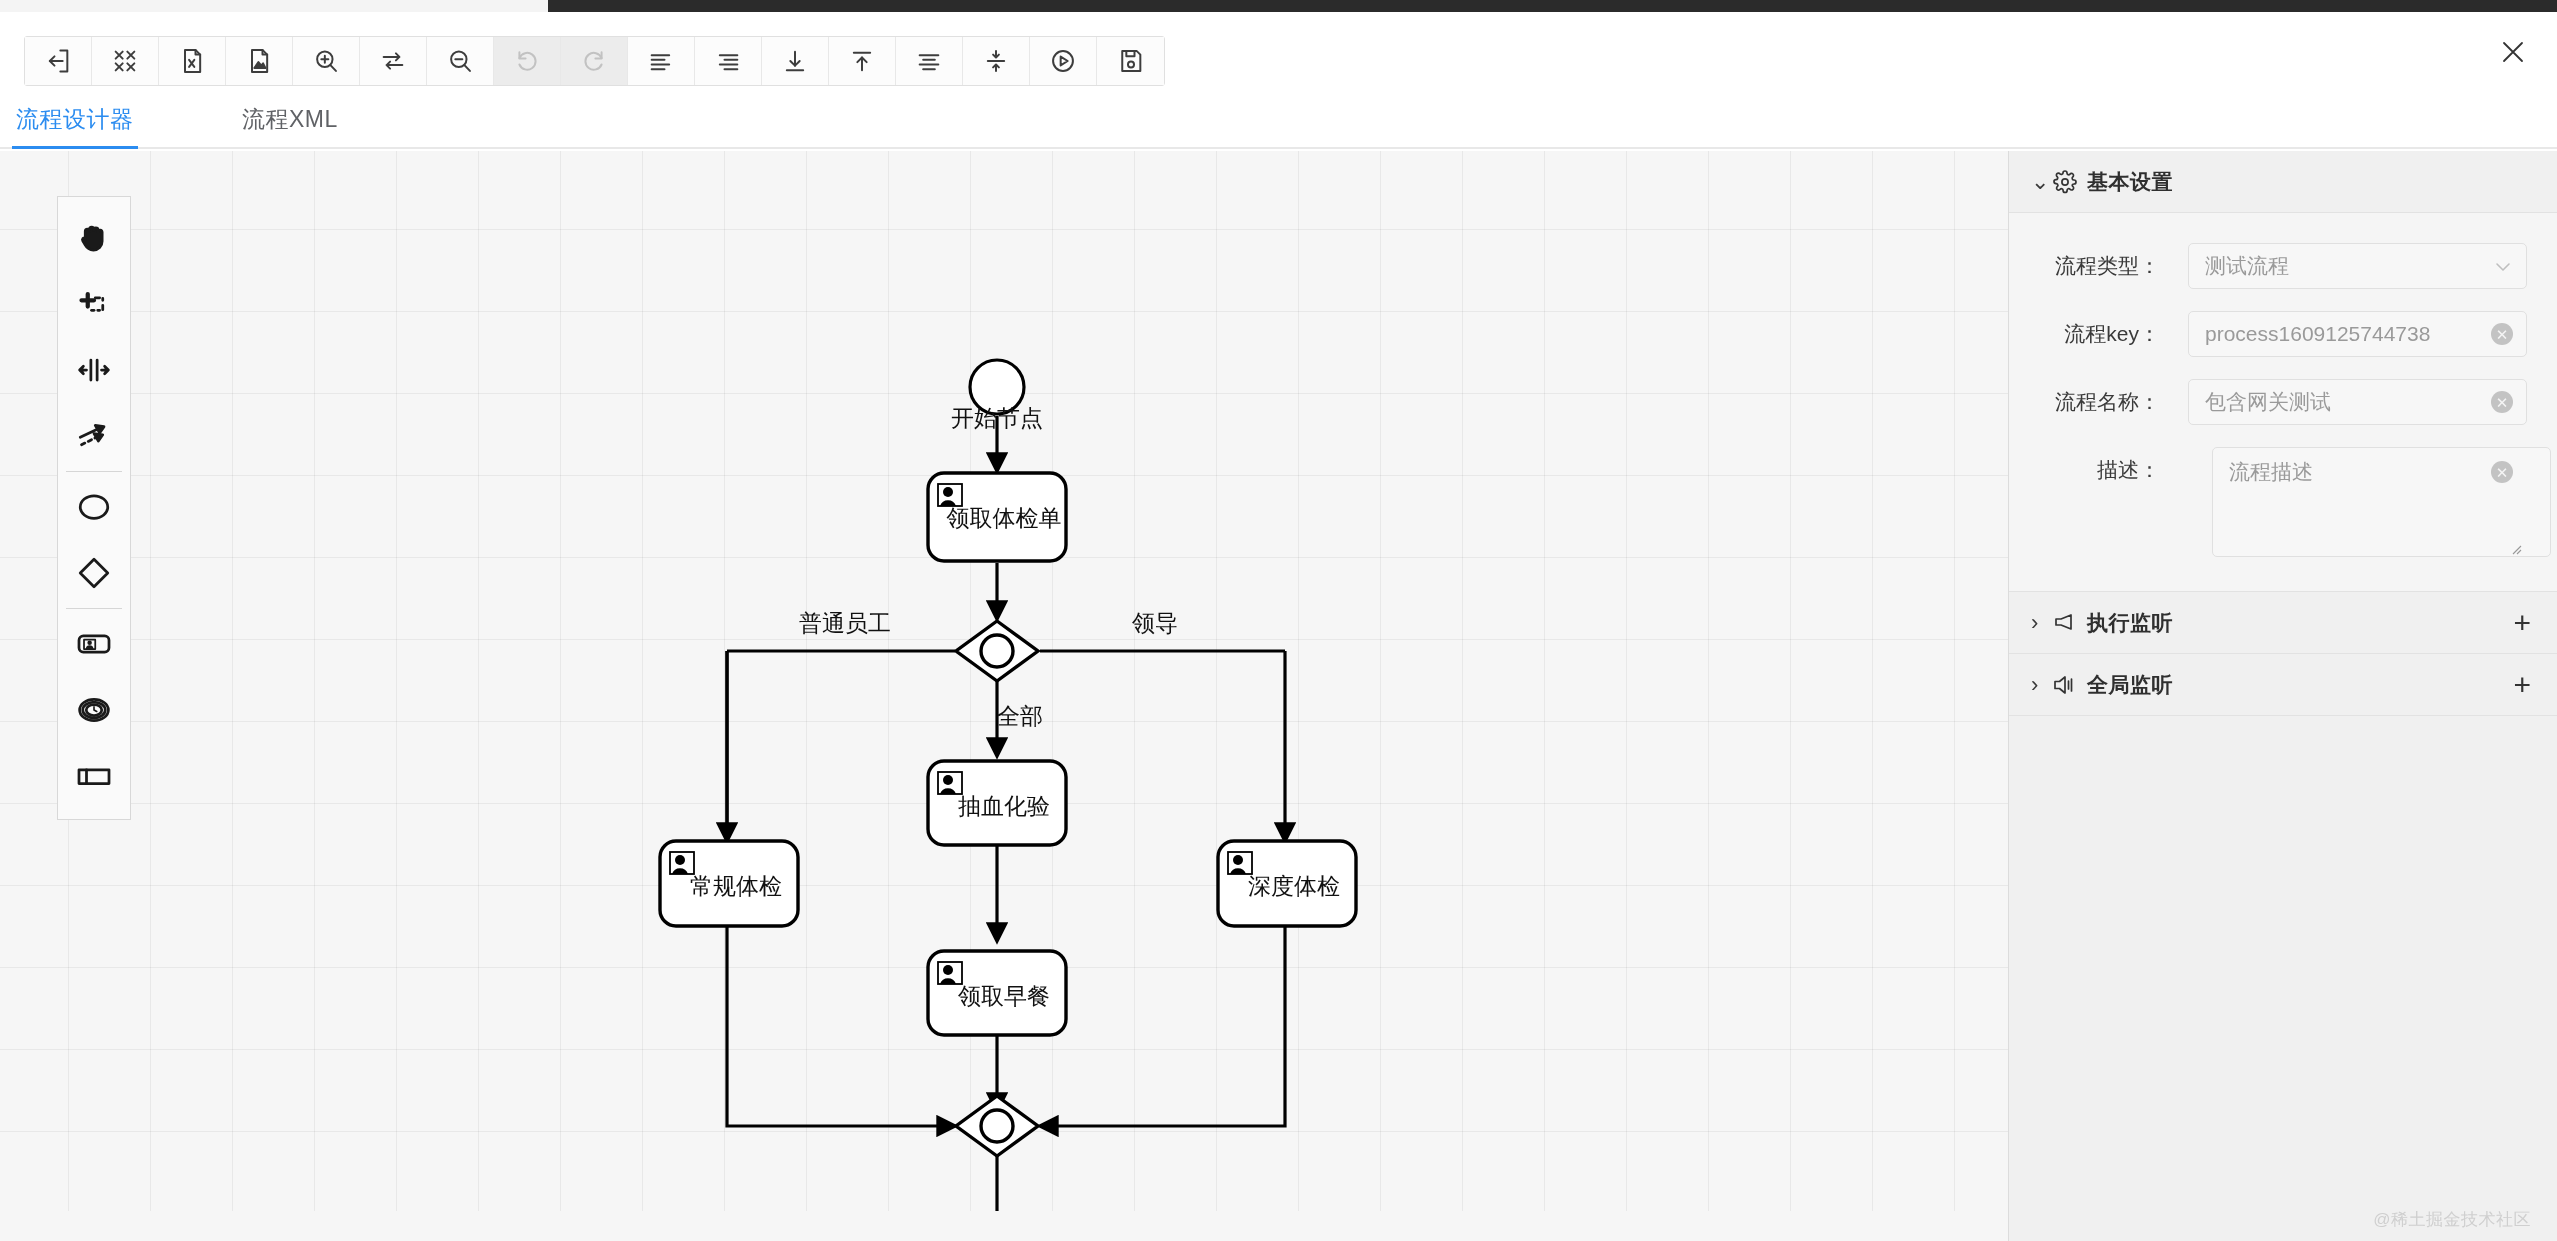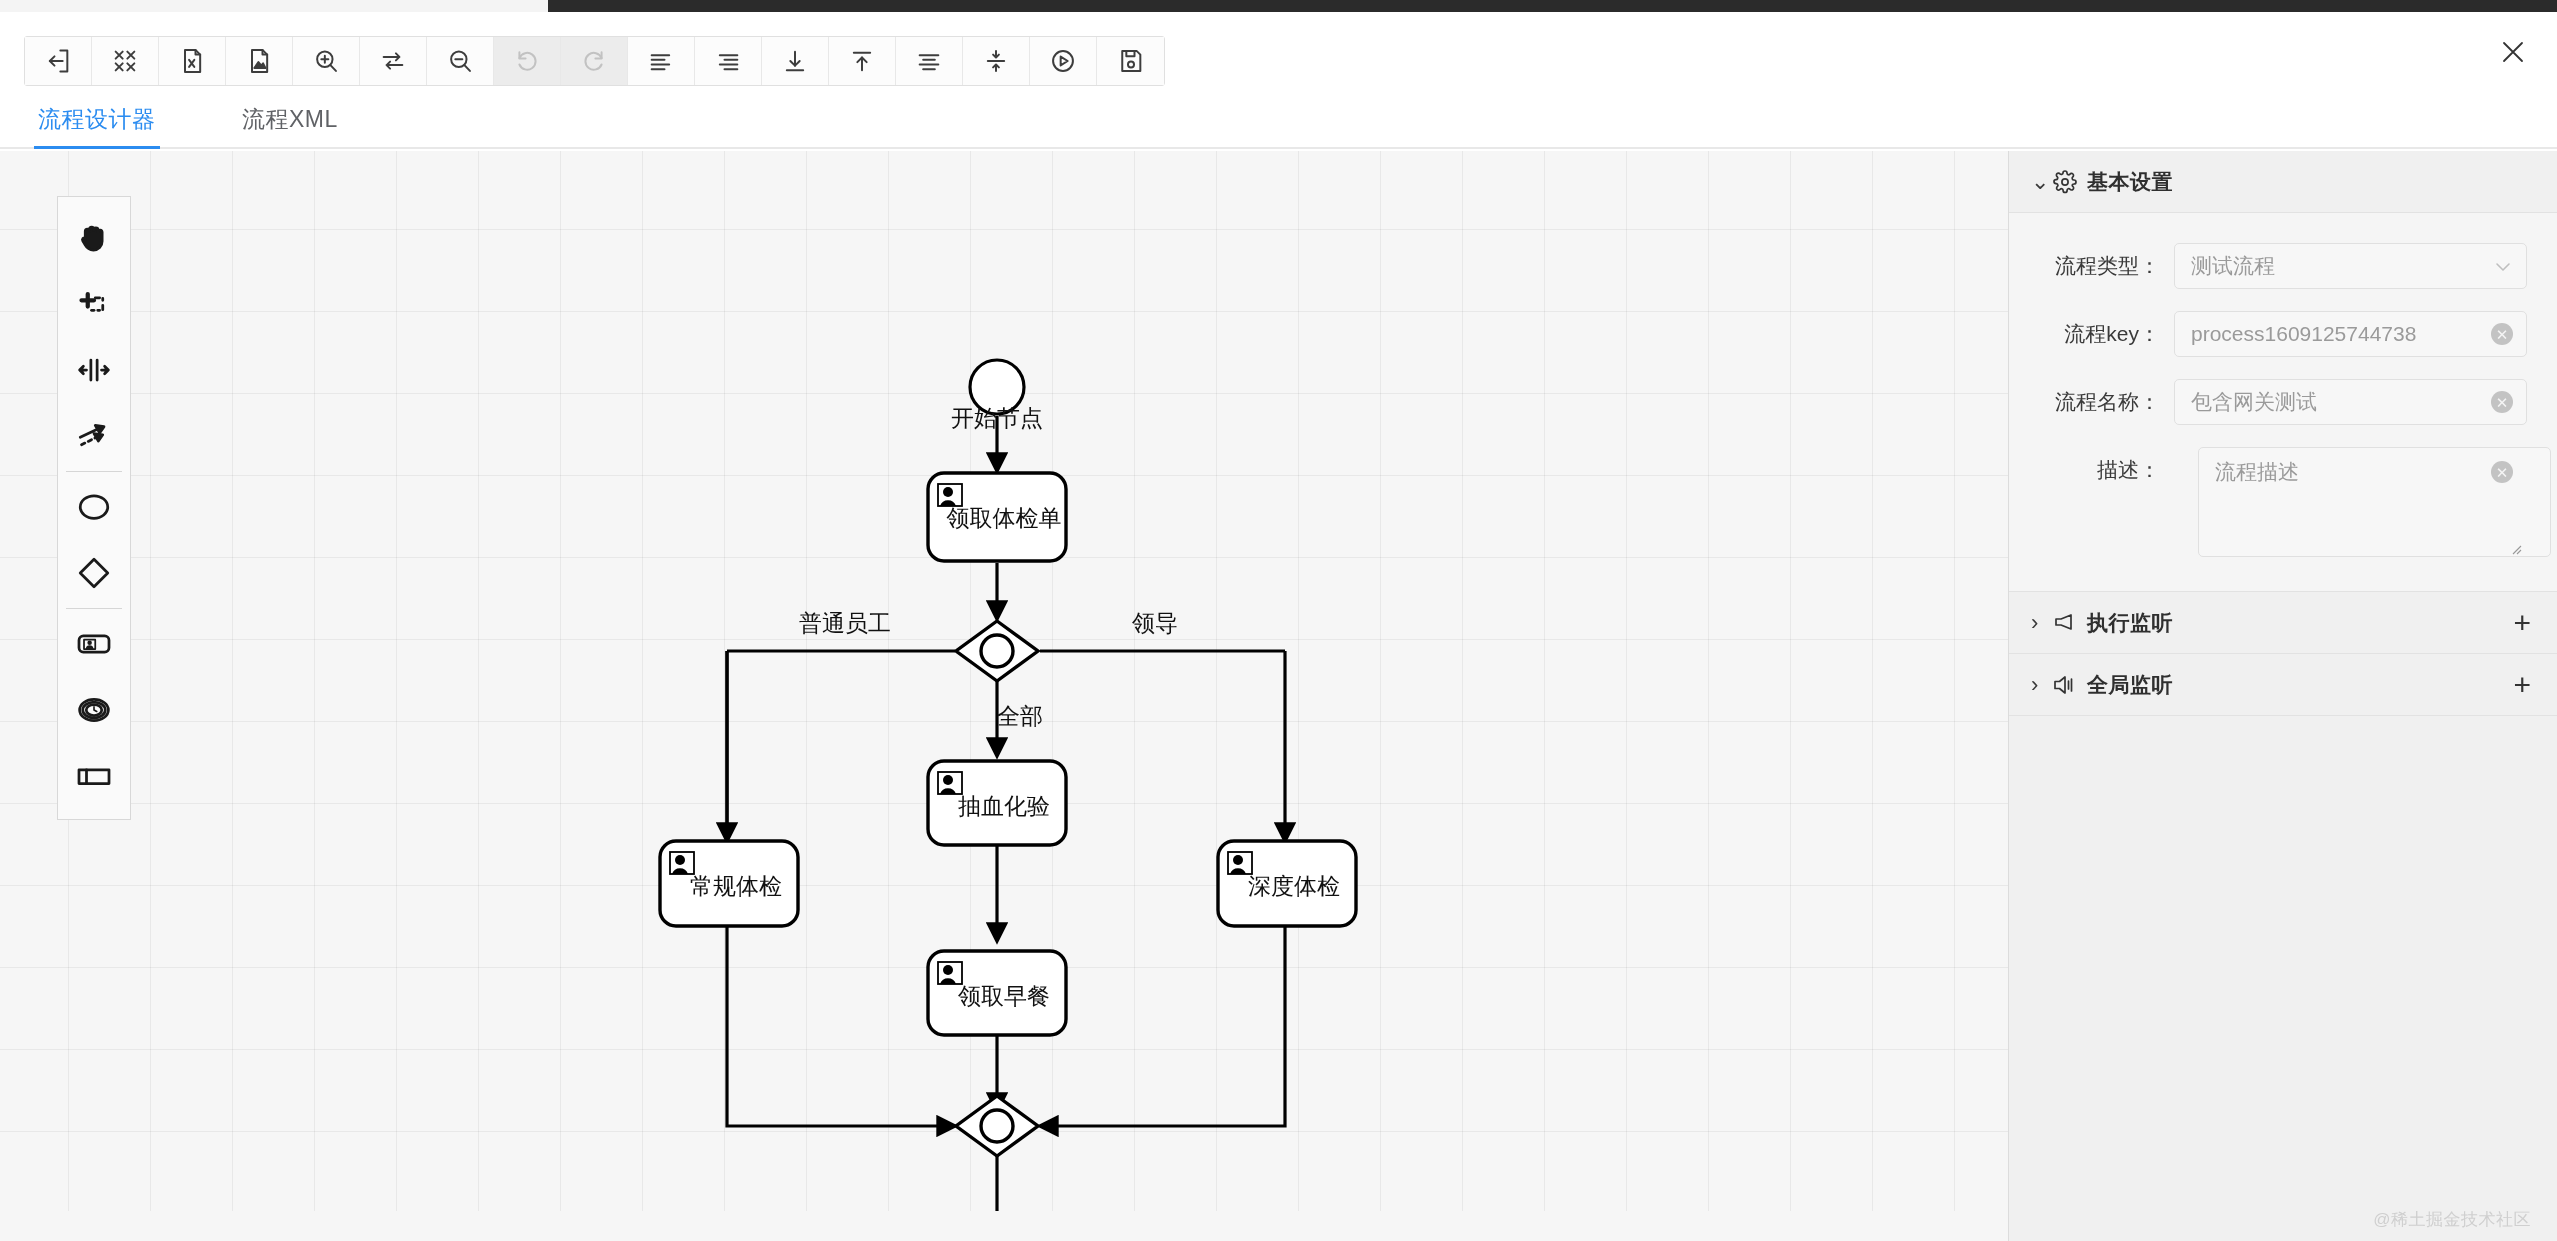--- a/index.html
+++ b/index.html
@@ -48,21 +48,21 @@
   
   .tabs {
     position: absolute; left: 0; top: 96px; width: 2557px; height: 53px;
     border-bottom: 2px solid #e8e8e8;
   }
   .tab {
     position: absolute; top: 8px; height: 45px; font-size: 23px; color: #606266;
     cursor: pointer; padding: 0 4px; letter-spacing: .5px;
   }
   .tab.active { color: #2b8cf0; border-bottom: 3px solid #2b8cf0; }
-  .tab-designer { left: 34px; text-align: center; }
+  .tab-designer { left: 12px; text-align: center; }
   .tab-xml { left: 238px; }
 
   
   .canvas {
     position: absolute; left: 0; top: 151px; width: 2008px; height: 1060px;
     background: #f6f6f6;
     background-image:
       linear-gradient(to right, rgba(0,0,0,.055) 1px, transparent 1px),
       linear-gradient(to bottom, rgba(0,0,0,.055) 1px, transparent 1px);
     background-size: 82px 82px;
@@ -102,21 +102,21 @@
   .sect-head {
     height: 62px; display: flex; align-items: center; padding: 0 26px 0 22px;
     border-bottom: 1px solid #e2e2e2; background: #f0f0f0; cursor: pointer;
   }
   .caret { width: 22px; font-size: 22px; color: #3a3a3a; flex: 0 0 22px; }
   .sect-icon { width: 34px; display: flex; align-items: center; color: #3a3a3a; }
   .sect-title { font-size: 21px; color: #2f2f2f; letter-spacing: .5px; font-weight: bold; }
   .plus { margin-left: auto; font-size: 30px; color: #333; line-height: 1; cursor: pointer; }
 
   .sect-body { background: #f5f5f5; padding: 30px 30px 26px 0; border-bottom: 1px solid #e2e2e2; }
-  .frow { display: flex; align-items: flex-start; margin-bottom: 22px; }
+  .frow { display: flex; align-items: flex-start; margin-bottom: 22px; gap: 14px; }
   .frow:last-child { margin-bottom: 4px; }
   .flabel {
     width: 165px; text-align: right; padding-right: 14px; font-size: 21px;
     color: #3a3a3a; line-height: 46px; flex: 0 0 165px;
   }
   .fctl { position: relative; flex: 1; }
   .fin {
     width: 100%; height: 46px; border: 1px solid #e0e0e0; border-radius: 5px;
     background: #f7f7f7; font-size: 21px; color: #9a9a9a; padding: 0 46px 0 16px;
     font-family: "Liberation Sans", "DejaVu Sans", sans-serif; outline: none;

